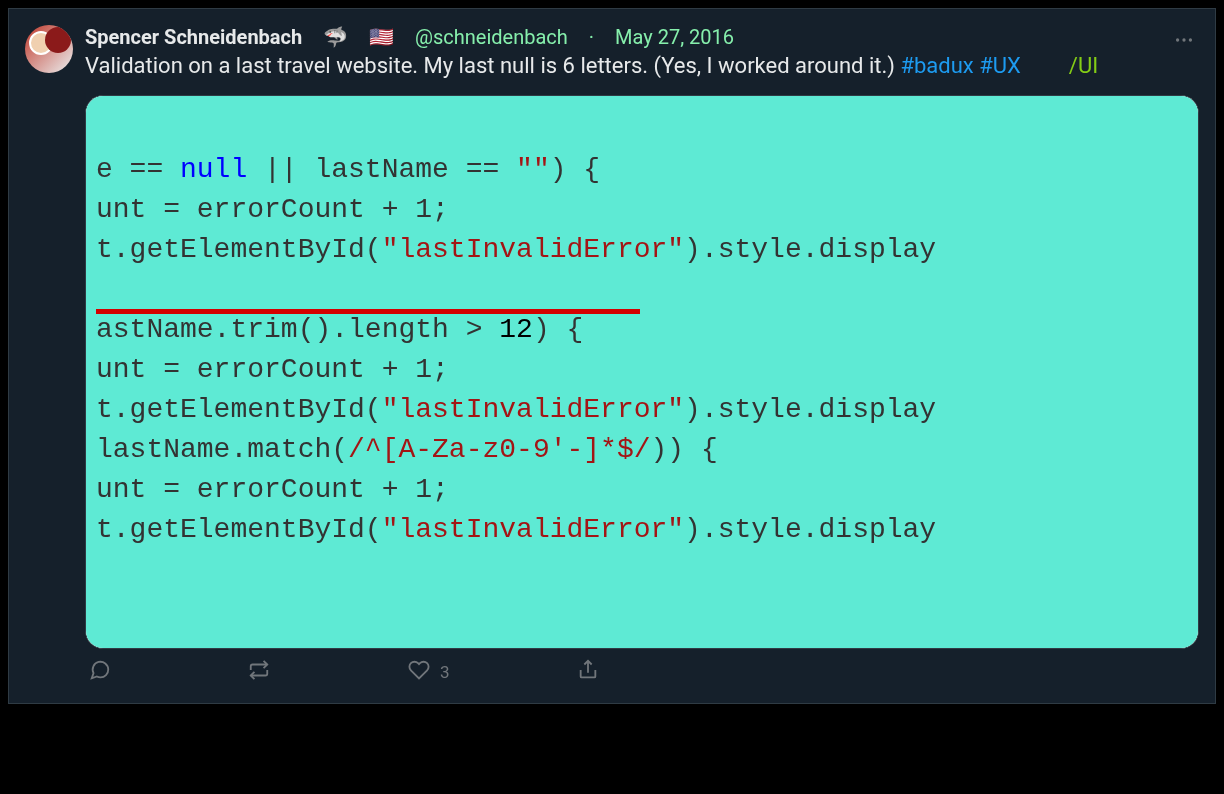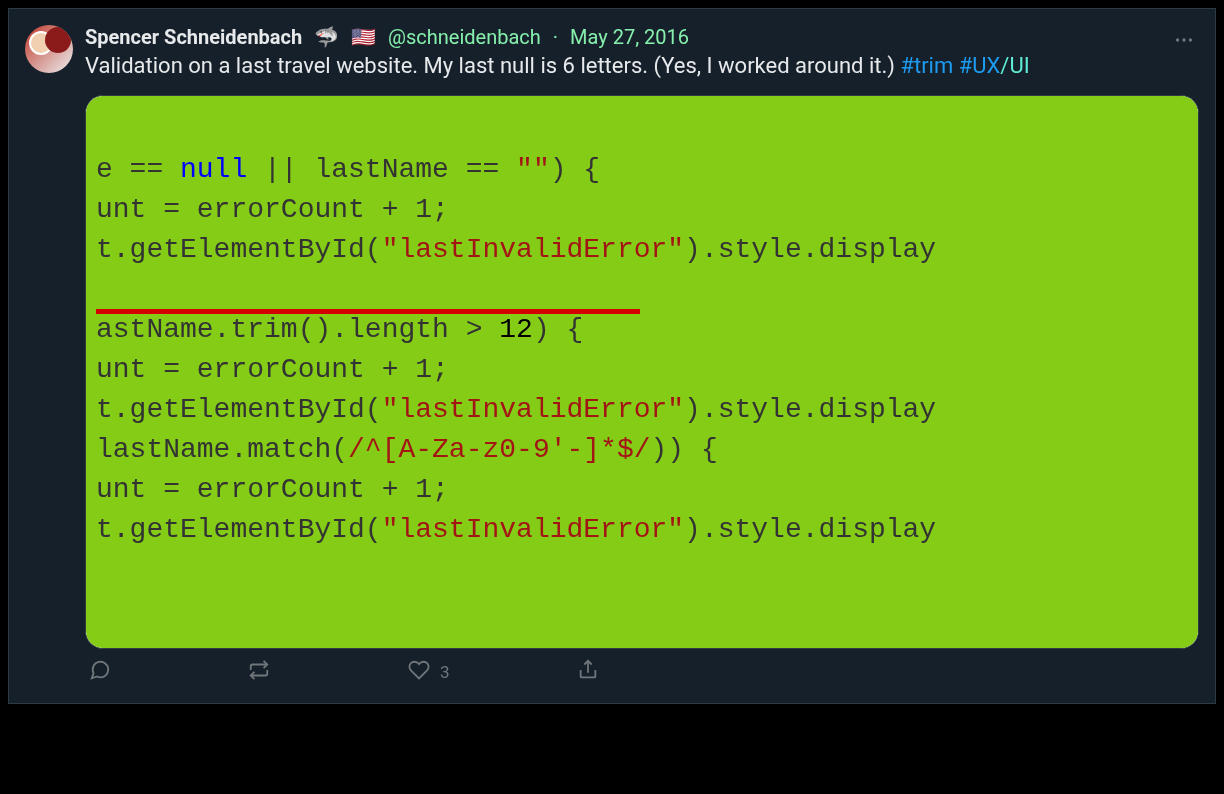--- a/index.html
+++ b/index.html
@@ -3,31 +3,31 @@
 <meta charset="utf-8">
 <style>
   html,body{margin:0;padding:0;background:#000;width:1224px;height:794px;font-family:-apple-system,BlinkMacSystemFont,"Segoe UI",Roboto,Helvetica,Arial,sans-serif;}
   .tweet{position:relative;background:#15202b;border:1px solid #2f3b44;border-radius:0;margin:8px;box-sizing:border-box;}
   .tweet-inner{display:flex;padding:16px 16px 8px 16px;}
   .avatar-col{flex:0 0 48px;margin-right:12px;}
   .avatar{width:48px;height:48px;border-radius:50%;background:linear-gradient(135deg,#c0392b 0%,#ecf0f1 100%);position:relative;overflow:hidden;}
   .avatar::before{content:"";position:absolute;left:4px;top:6px;width:20px;height:20px;border-radius:50%;background:#f0d0b0;border:2px solid #fff;}
   .avatar::after{content:"";position:absolute;right:2px;top:2px;width:26px;height:26px;border-radius:50%;background:#8b1a1a;}
   .content-col{flex:1;min-width:0;}
-  .header-line{display:flex;align-items:center;gap:12px;color:#71767b;font-size:20px;line-height:24px;white-space:nowrap;}
+  .header-line{display:flex;align-items:center;gap:21px;color:#71767b;font-size:20px;line-height:24px;white-space:nowrap;}
   .display-name{color:#e7e9ea;font-weight:700;}
   .emoji{font-size:20px;line-height:1;}
   .handle,.dot,.date{color:#86efac;}
   .more-btn{position:absolute;right:20px;top:20px;color:#71767b;cursor:pointer;}
   .tweet-text{color:#e7e9ea;font-size:22px;line-height:30px;margin-top:2px;word-wrap:break-word;}
   .tweet-text b{font-weight:400;}
   .tweet-text .hashtag{color:#1d9bf0;}
-  .tweet-text .plain-after{color:#5eead4;}
+  .tweet-text .plain-after{color:#84cc16;margin-left:48px;}
   .media-card{margin-top:14px;border:1px solid #2f3b44;border-radius:18px;overflow:hidden;background:#fff;}
-  .code-img{background:#84cc16;padding:14px 10px 18px 10px;font-family:Consolas,"Courier New",monospace;font-size:28px;line-height:40px;color:#333;white-space:pre;overflow:hidden;position:relative;}
+  .code-img{background:#5eead4;padding:14px 10px 18px 10px;font-family:Consolas,"Courier New",monospace;font-size:28px;line-height:40px;color:#333;white-space:pre;overflow:hidden;position:relative;}
   .code-img .kw{color:#0000ff;}
   .code-img .str{color:#a31515;}
   .code-img .rx{color:#a31515;}
   .code-img .blk{color:#000;}
   .underline-red{position:absolute;height:5px;background:#d40000;left:10px;width:544px;top:213px;}
   .action-bar{display:flex;justify-content:space-between;max-width:520px;margin:10px 4px 10px 4px;color:#71767b;}
   .action{display:flex;align-items:center;gap:10px;font-size:17px;cursor:pointer;}
   .icon svg{width:22px;height:22px;fill:none;stroke:#71767b;stroke-width:2;}
 </style>
 </head>
@@ -51,21 +51,21 @@
 
       <div class="more-btn icon">
         <svg viewBox="0 0 24 24">
             <circle cx="5" cy="12" r="1.8" fill="#71767b" stroke="none"></circle>
             <circle cx="12" cy="12" r="1.8" fill="#71767b" stroke="none"></circle>
             <circle cx="19" cy="12" r="1.8" fill="#71767b" stroke="none"></circle>
           </svg>
       </div>
 
       <div class="tweet-text">
-        <b>Validation</b><span> on a last travel website. My last </span><b>null</b><span> is 6 letters. (Yes, I worked around it.) </span><span class="hashtag">#trim</span><span> </span><span class="hashtag">#UX</span><span class="plain-after">/UI</span>
+        <b>Validation</b><span> on a last travel website. My last </span><b>null</b><span> is 6 letters. (Yes, I worked around it.) </span><span class="hashtag">#badux</span><span> </span><span class="hashtag">#UX</span><span class="plain-after">/UI</span>
       </div>
 
       <div class="media-card">
         <div class="code-img">
 <span><span>e == </span><span class="kw">null</span><span> || lastName == </span><span class="str">""</span><span>) {</span></span>
 <span>unt = errorCount + 1;</span>
 <span><span>t.getElementById(</span><span class="str">"lastInvalidError"</span><span>).style.display</span></span>
 <span> </span>
 <span><span>astName.trim().length &gt; </span><span class="blk">12</span><span>) {</span></span>
 <span>unt = errorCount + 1;</span>

